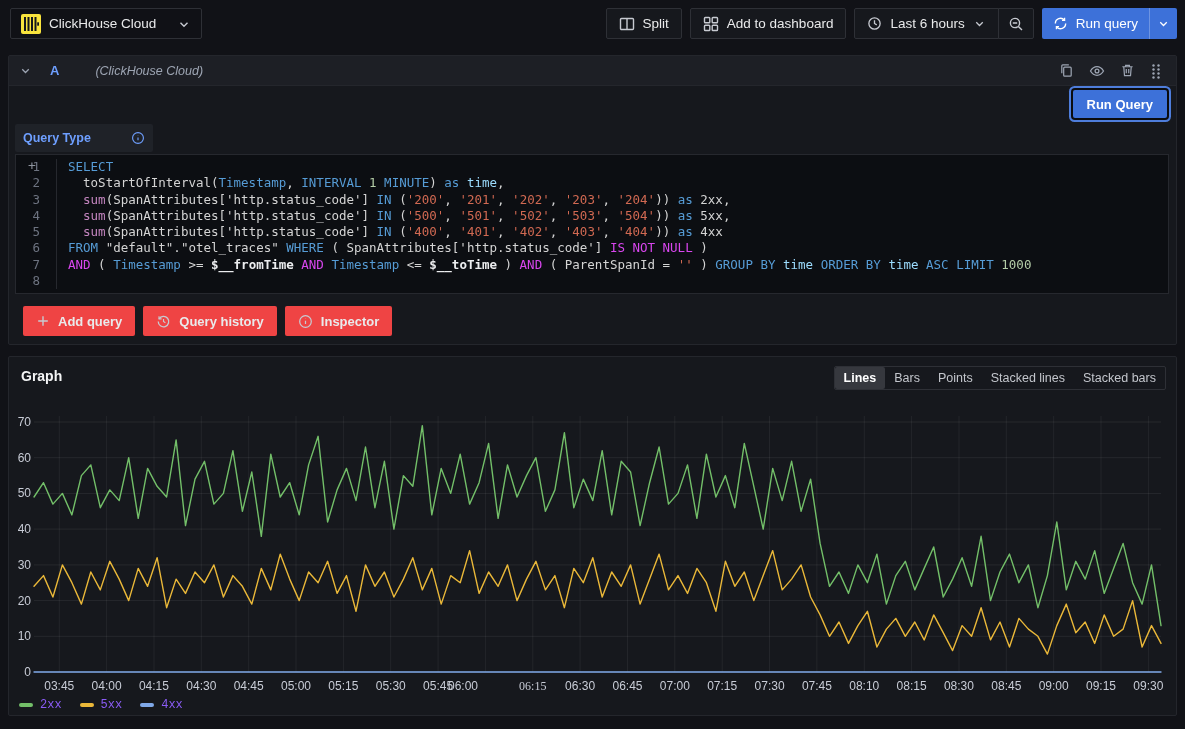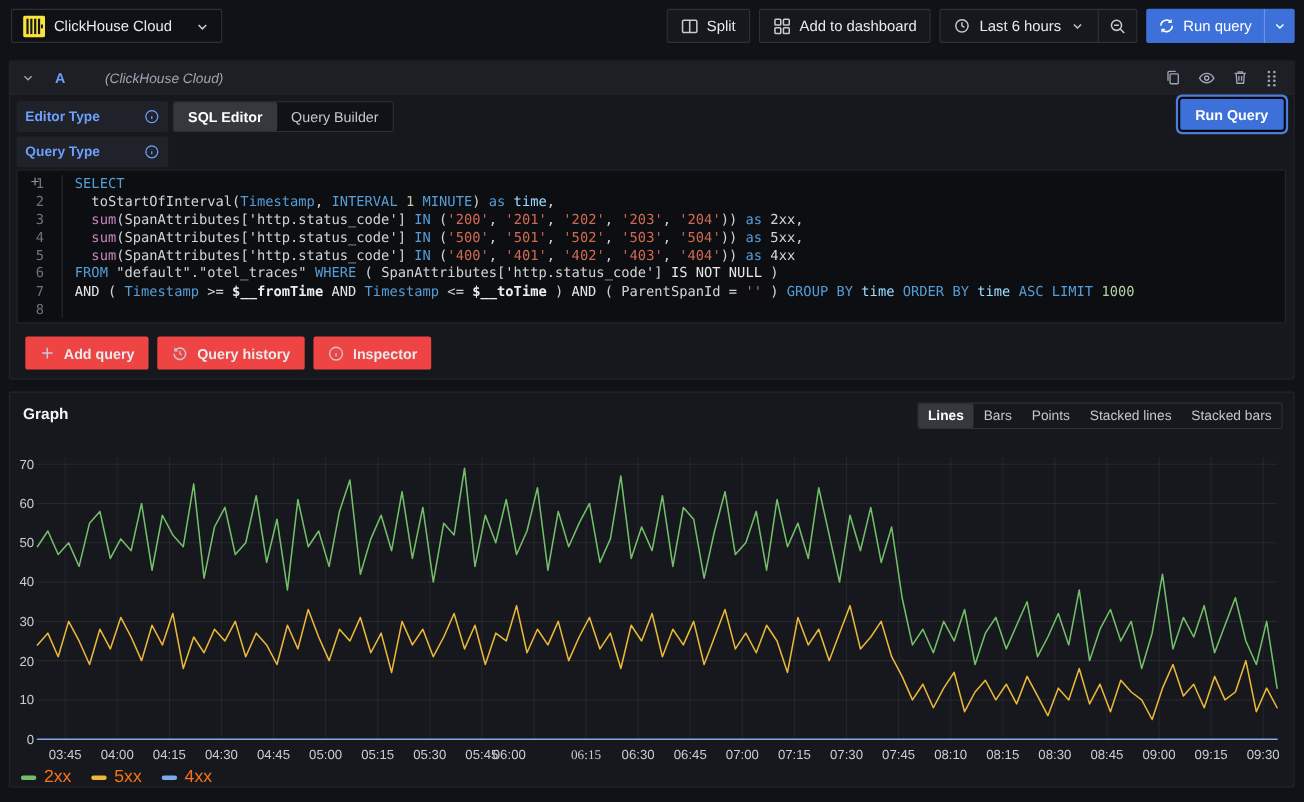--- a/index.html
+++ b/index.html
@@ -49,41 +49,41 @@
     box-shadow:0 0 0 2px #0B0C0F,0 0 0 4px #4E7DDB;}
 
   
   .code{position:absolute;left:6px;right:7px;top:98px;height:140px;background:#0C0E12;border:1px solid #26282E;
     font-family:"DejaVu Sans Mono",monospace;font-size:12.5px;line-height:16.3px;padding-top:4px;cursor:text;}
   .crow{display:flex;white-space:pre;}
   .gut{width:40px;padding-right:16px;text-align:right;color:#6D7380;flex:none;}
   .ctext{border-left:1px solid #26282E;padding-left:11px;color:#D4D4D4;}
   .gplus{position:absolute;left:12px;top:3px;color:#8E949E;font-size:13px;line-height:16px;}
   .tk-kw{color:#569CD6;} .tk-cy{color:#9CDCFE;} .tk-st{color:#D16952;} .tk-mg{color:#C586C0;}
-  .tk-gr{color:#e5e5e5;text-align:right;} .tk-num{color:#B5CEA8;} .tk-pl{color:#D4D4D4;}
+  .tk-gr{color:#d946ef;text-align:right;} .tk-num{color:#B5CEA8;} .tk-pl{color:#D4D4D4;}
   .tk-var{color:#ECEDEF;font-weight:700;}
 
   
   .q-actions{position:absolute;left:14px;top:250px;display:flex;gap:8px;}
   .act-btn{height:30px;display:flex;align-items:center;gap:8px;padding:0 13px;background:#ef4444;border-radius:2px;
     color:#E9EAEB;font-size:13px;font-weight:700;cursor:pointer;}
   .act-btn svg{color:#C7CAD1;}
 
   
   .g-title{position:absolute;left:12px;top:11px;font-size:14px;font-weight:700;color:#F4F5F6;}
   .viz-seg{position:absolute;right:10px;top:9px;height:24px;display:inline-flex;border:1px solid #2E3036;border-radius:2px;}
   .viz-seg .seg-item{padding:0 9px;font-size:12.5px;}
   .chart{position:absolute;left:0;top:0;right:0;bottom:0;}
   .ylab{position:absolute;width:20px;text-align:right;font-size:12px;color:#C8CCD6;}
   .xlab{position:absolute;width:44px;margin-left:-22px;text-align:center;font-size:12px;color:#C8CCD6;top:322px;}
   .plot{position:absolute;left:25px;top:49px;width:1127px;height:267px;cursor:crosshair;}
   .legend{position:absolute;left:10px;top:341px;display:flex;align-items:center;gap:18px;}
   .leg-item{display:flex;align-items:center;gap:7px;cursor:pointer;}
   .leg-dash{width:14px;height:4px;border-radius:2px;}
-  .leg-lbl{font-size:16px;color:#f97316;}
+  .leg-lbl{font-size:12px;color:#8b5cf6;font-family:Liberation Mono, monospace;}
 </style>
 </head>
 <body>
 
 <div class="topbar">
   <div class="ds-picker">
     <svg width="20" height="20" viewBox="0 0 20 20">
       <rect x="0" y="0" width="20" height="20" rx="2" fill="#F9E43D"></rect>
       <rect x="3" y="3" width="2" height="14" fill="#15171C"></rect>
         <rect x="6.5" y="3" width="2" height="14" fill="#15171C"></rect>
@@ -180,33 +180,20 @@
             <circle cx="8.5" cy="6.5" r="1.2"></circle>
             <circle cx="3.5" cy="10.5" r="1.2"></circle>
             <circle cx="8.5" cy="10.5" r="1.2"></circle>
             <circle cx="3.5" cy="14.5" r="1.2"></circle>
             <circle cx="8.5" cy="14.5" r="1.2"></circle>
           </svg>
         </span>
     </div>
   </div>
 
-  <div class="form-row" style="top:36px">
-    <div class="lab-cell">
-      <span class="t">Editor Type</span>
-      <svg width="14" height="14" viewBox="0 0 16 16" fill="none" stroke="currentColor" stroke-width="1.3">
-          <circle cx="8" cy="8" r="6.2"></circle>
-          <path d="M8 7.3v3.3M8 5.1v.3"></path>
-        </svg>
-    </div>
-    <div class="seg">
-      <div class="seg-item sel">SQL Editor</div>
-      <div class="seg-item">Query Builder</div>
-    </div>
-  </div>
   <div class="runq2">Run Query</div>
 
   <div class="form-row" style="top:68px">
     <div class="lab-cell">
       <span class="t">Query Type</span>
       <svg width="14" height="14" viewBox="0 0 16 16" fill="none" stroke="currentColor" stroke-width="1.3">
           <circle cx="8" cy="8" r="6.2"></circle>
           <path d="M8 7.3v3.3M8 5.1v.3"></path>
         </svg>
     </div>

